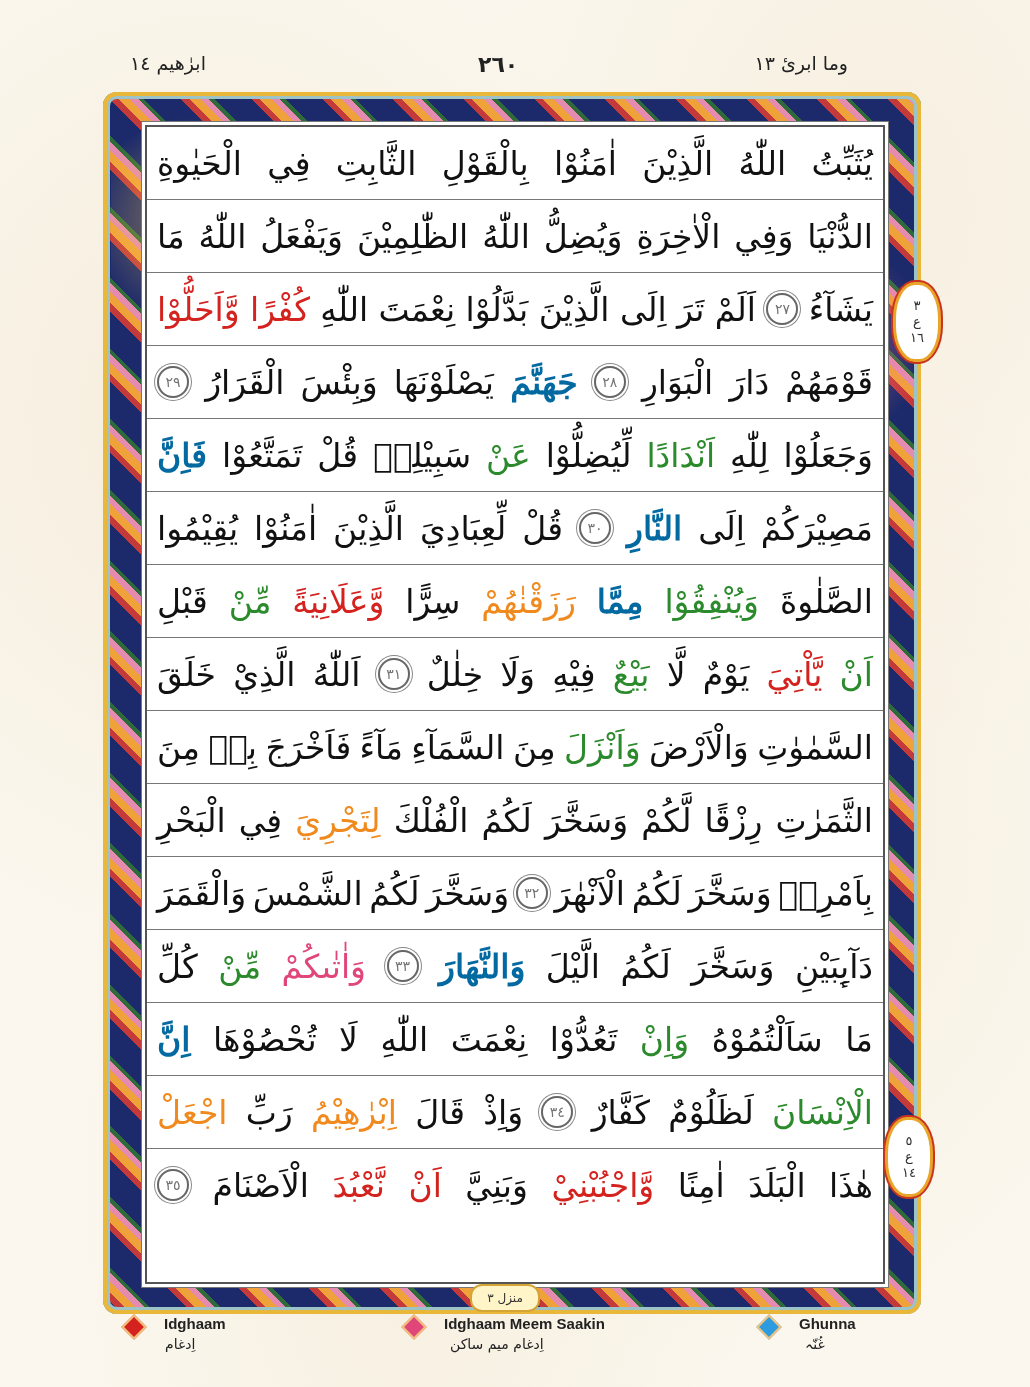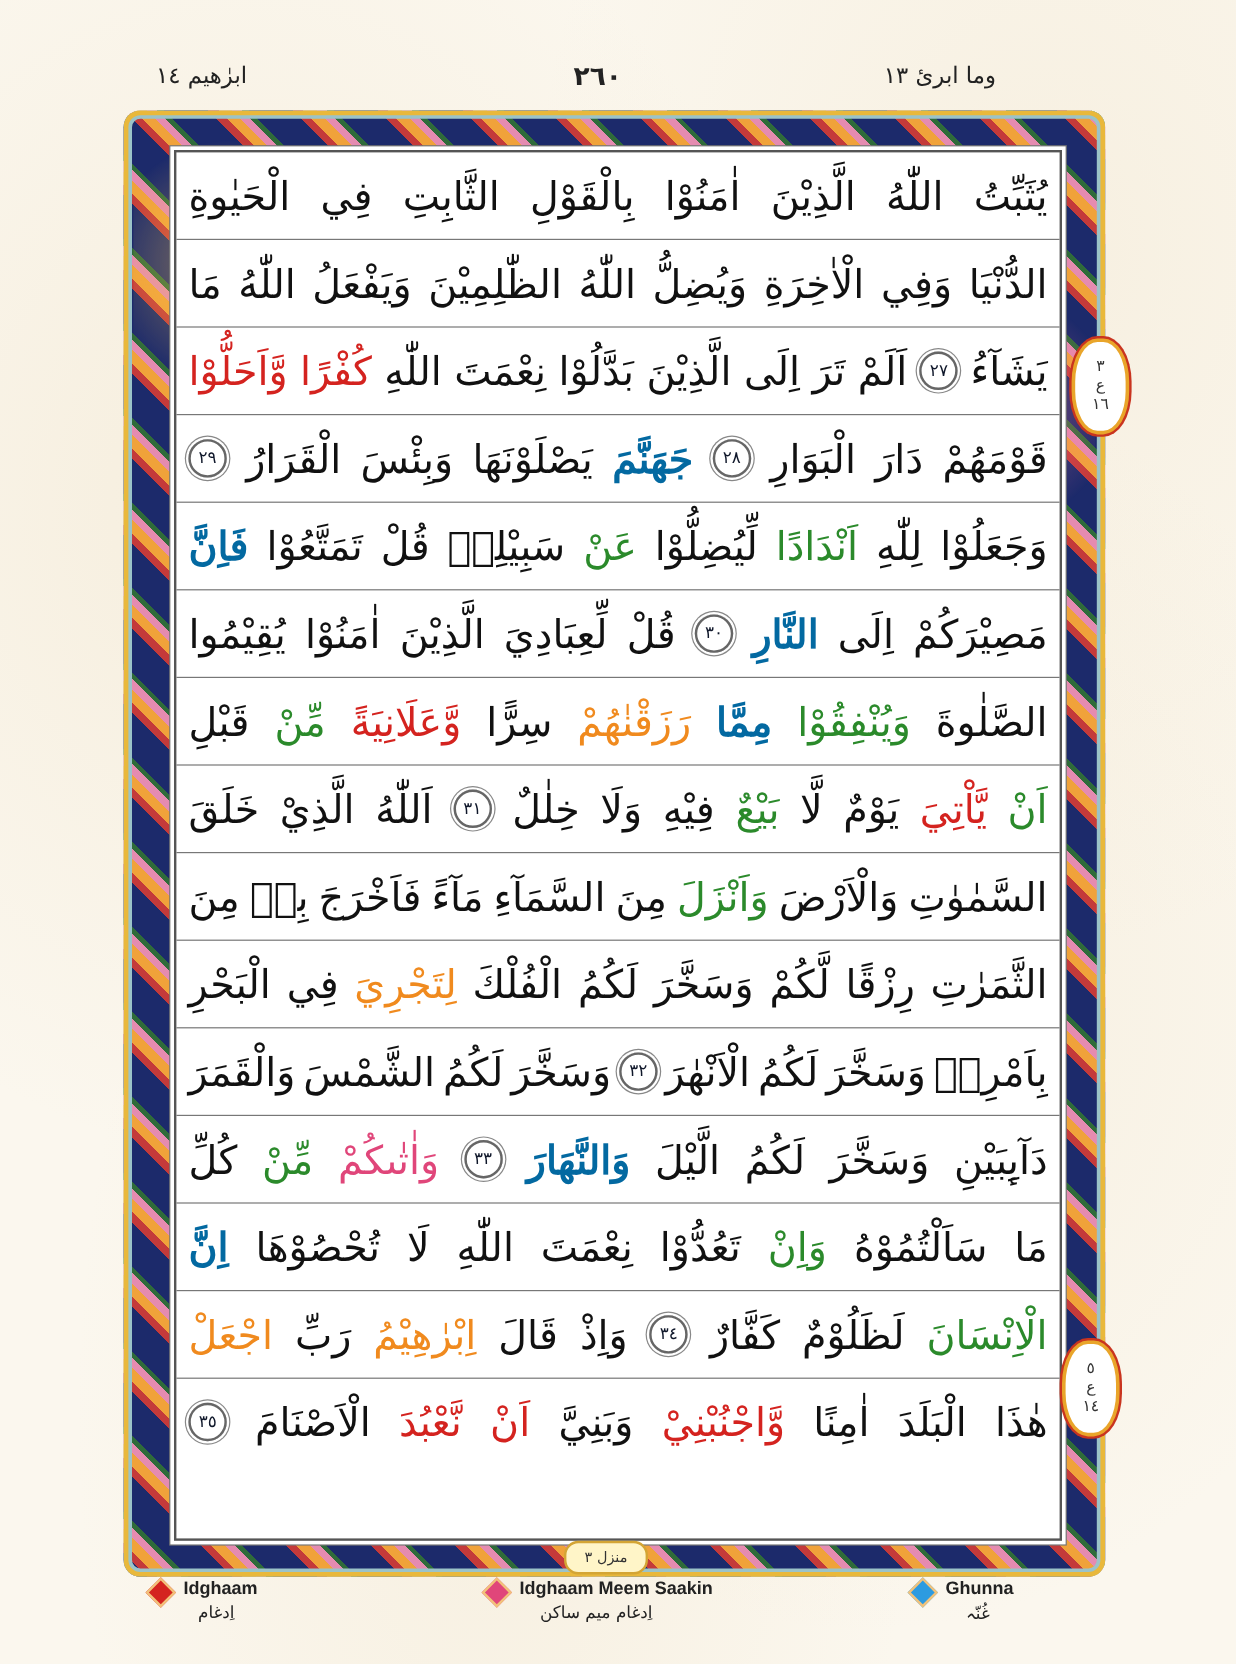--- a/index.html
+++ b/index.html
@@ -14,21 +14,21 @@
     position: relative;
     font-family: "DejaVu Sans", sans-serif;
   }
   .header { position: absolute; top: 52px; left: 0; width: 986px; height: 30px; }
   .hdr-left, .hdr-center, .hdr-right {
     position: absolute; top: 0; font-size: 19px; color: #222; direction: rtl;
     font-family: "DejaVu Sans", sans-serif;
   }
   .hdr-left { left: 130px; }
   .hdr-center { left: 478px; font-size: 22px; font-weight: bold; }
-  .hdr-right { right: 156px; }
+  .hdr-right { right: 138px; }
 
   .border-frame {
     position: absolute; left: 103px; top: 92px; width: 818px; height: 1222px;
     border-radius: 14px;
     background:
       repeating-linear-gradient(45deg, #1c2a6b 0 14px, #c43a3a 14px 20px, #f0a23a 20px 28px, #e58bb0 28px 34px, #2f6b3a 34px 38px, #1c2a6b 38px 50px);
     box-shadow: inset 0 0 0 4px #e9b83b, inset 0 0 0 7px #9bc3c8;
   }
   .border-frame::after {
     content: ""; position: absolute; inset: 8px; border-radius: 10px;
@@ -54,21 +54,21 @@
   .line span.w { display: inline-block; }
   .c-idghaam { color: #d4231f; }
   .c-meem { color: #e0467a; text-align: right; }
   .c-ghunna { color: #0369a1; font-weight: bold; }
   .c-ikhfa { color: #2b8a2b; }
   .c-qalqala { color: #f08a1e; }
   .ayah {
     display: inline-flex; align-items: center; justify-content: center;
     width: 28px; height: 28px; border-radius: 50%;
     border: 2px solid #666; box-shadow: 0 0 0 2px #fff, 0 0 0 3px #888;
-    font-size: 14px; font-family: "DejaVu Sans", sans-serif; color: #0f172a;
+    font-size: 14px; font-family: "DejaVu Sans", sans-serif; color: #737373;
   }
 
   .ruku {
     position: absolute; width: 42px; height: 74px; z-index: 3;
     background: #fff; border: 3px solid #e9a52a; border-radius: 45%;
     box-shadow: 0 0 0 2px #c9341f;
     display: flex; flex-direction: column; align-items: center; justify-content: center;
     font-size: 13px; color: #333; line-height: 1.25;
   }
   .ruku-1 { left: 893px; top: 282px; }
@@ -80,21 +80,21 @@
     font-size: 12px; color: #333; display: flex; align-items: center; justify-content: center;
     direction: rtl;
   }
 
   .legend { position: absolute; top: 1318px; left: 0; width: 1030px; height: 60px; }
   .leg-item { position: absolute; top: 0; }
   .leg-diamond {
     position: absolute; top: 0; width: 14px; height: 14px; transform: rotate(45deg);
     border: 2px solid #f2c27a;
   }
-  .leg-en { position: absolute; top: -3px; font-family: "Liberation Sans", sans-serif; font-size: 15px; color: #222; font-weight: bold; white-space: nowrap; }
+  .leg-en { position: absolute; top: -3px; font-family: "Liberation Sans", sans-serif; font-size: 15px; color: #222; font-weight: bold; white-space: nowrap; margin-left: 11px; }
   .leg-ar { position: absolute; top: 18px; font-size: 14px; color: #222; white-space: nowrap; direction: rtl; }
   .leg-1 { left: 125px; }
   .leg-2 { left: 405px; }
   .leg-3 { left: 760px; }
   .leg-1 .leg-en, .leg-2 .leg-en, .leg-3 .leg-en { left: 28px; }
   .leg-1 .leg-ar { left: 40px; }
   .leg-2 .leg-ar { left: 45px; }
   .leg-3 .leg-ar { left: 45px; }
 </style>
 </head>

